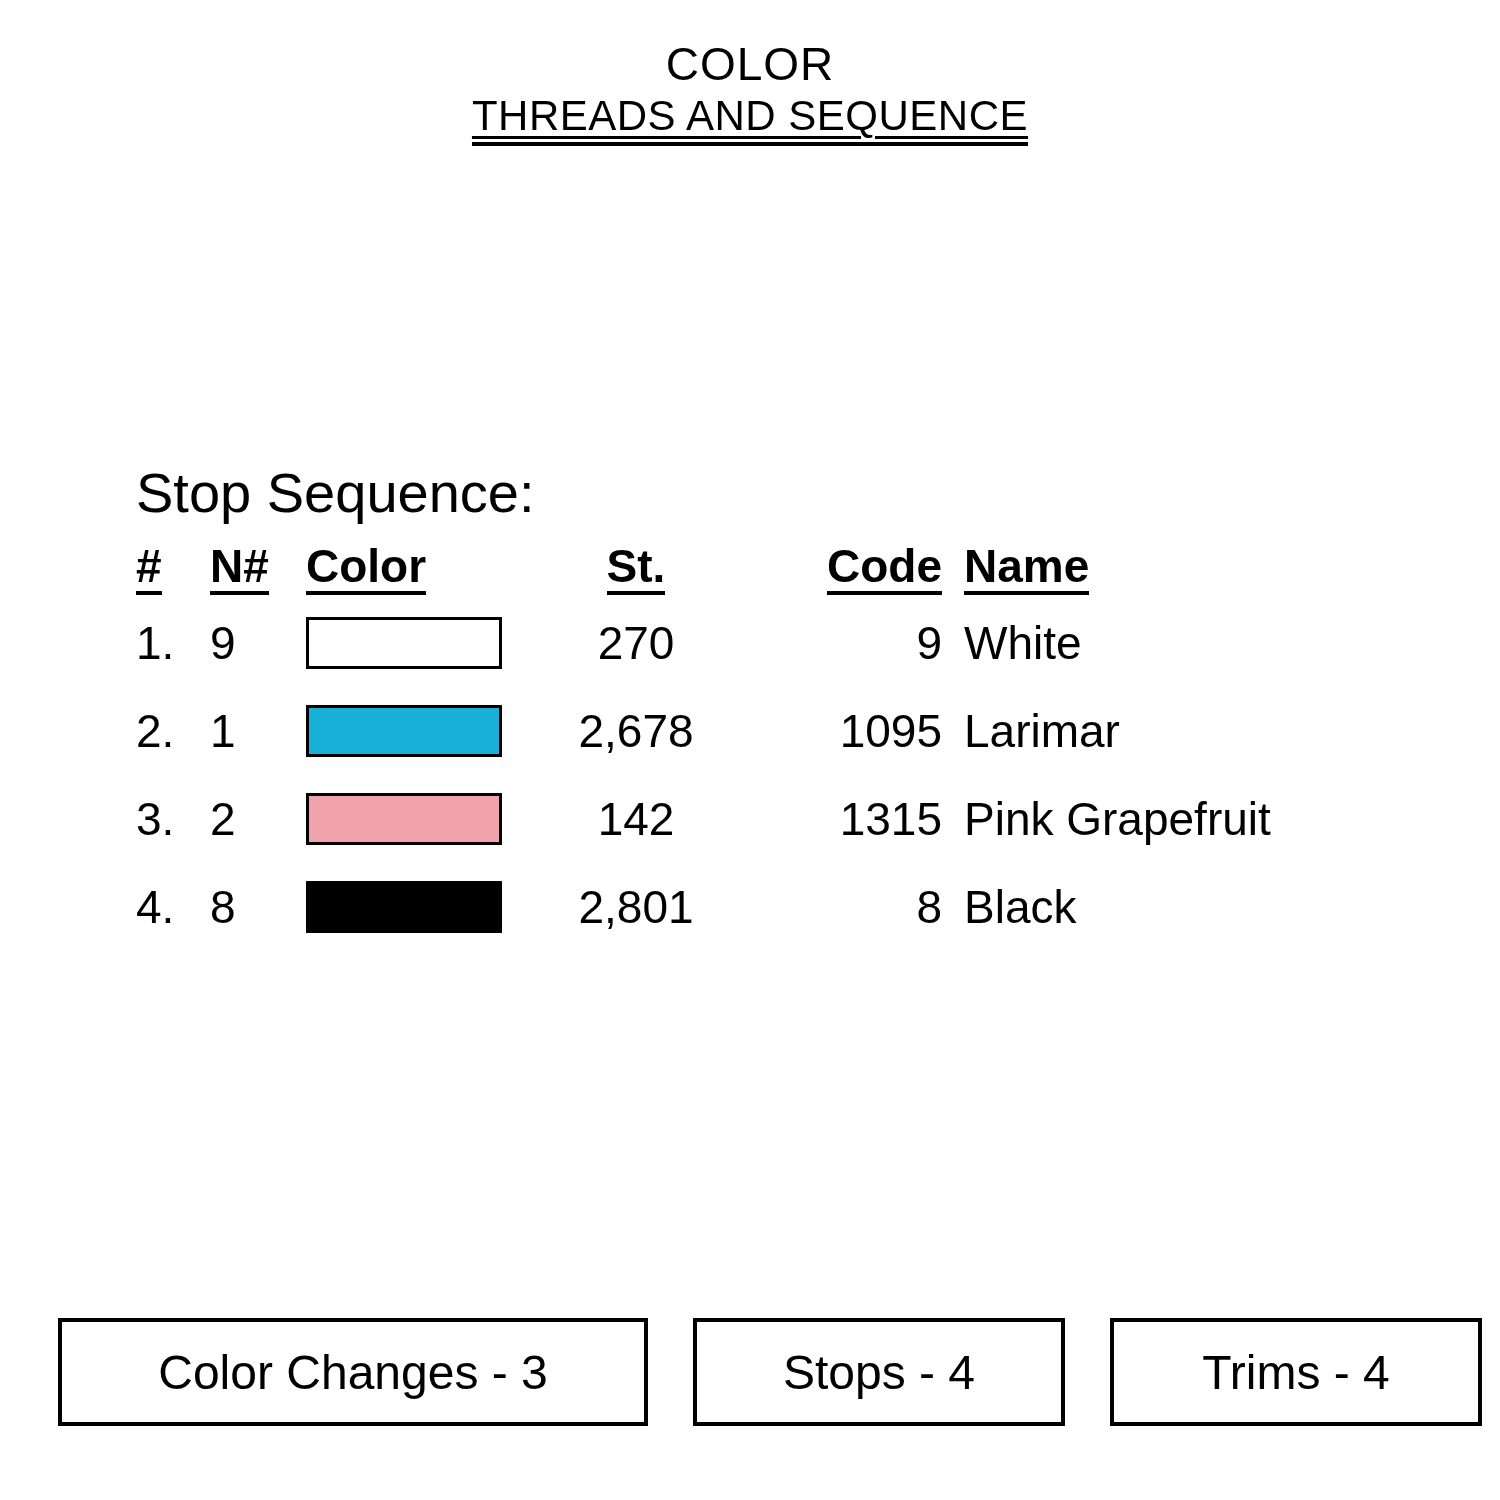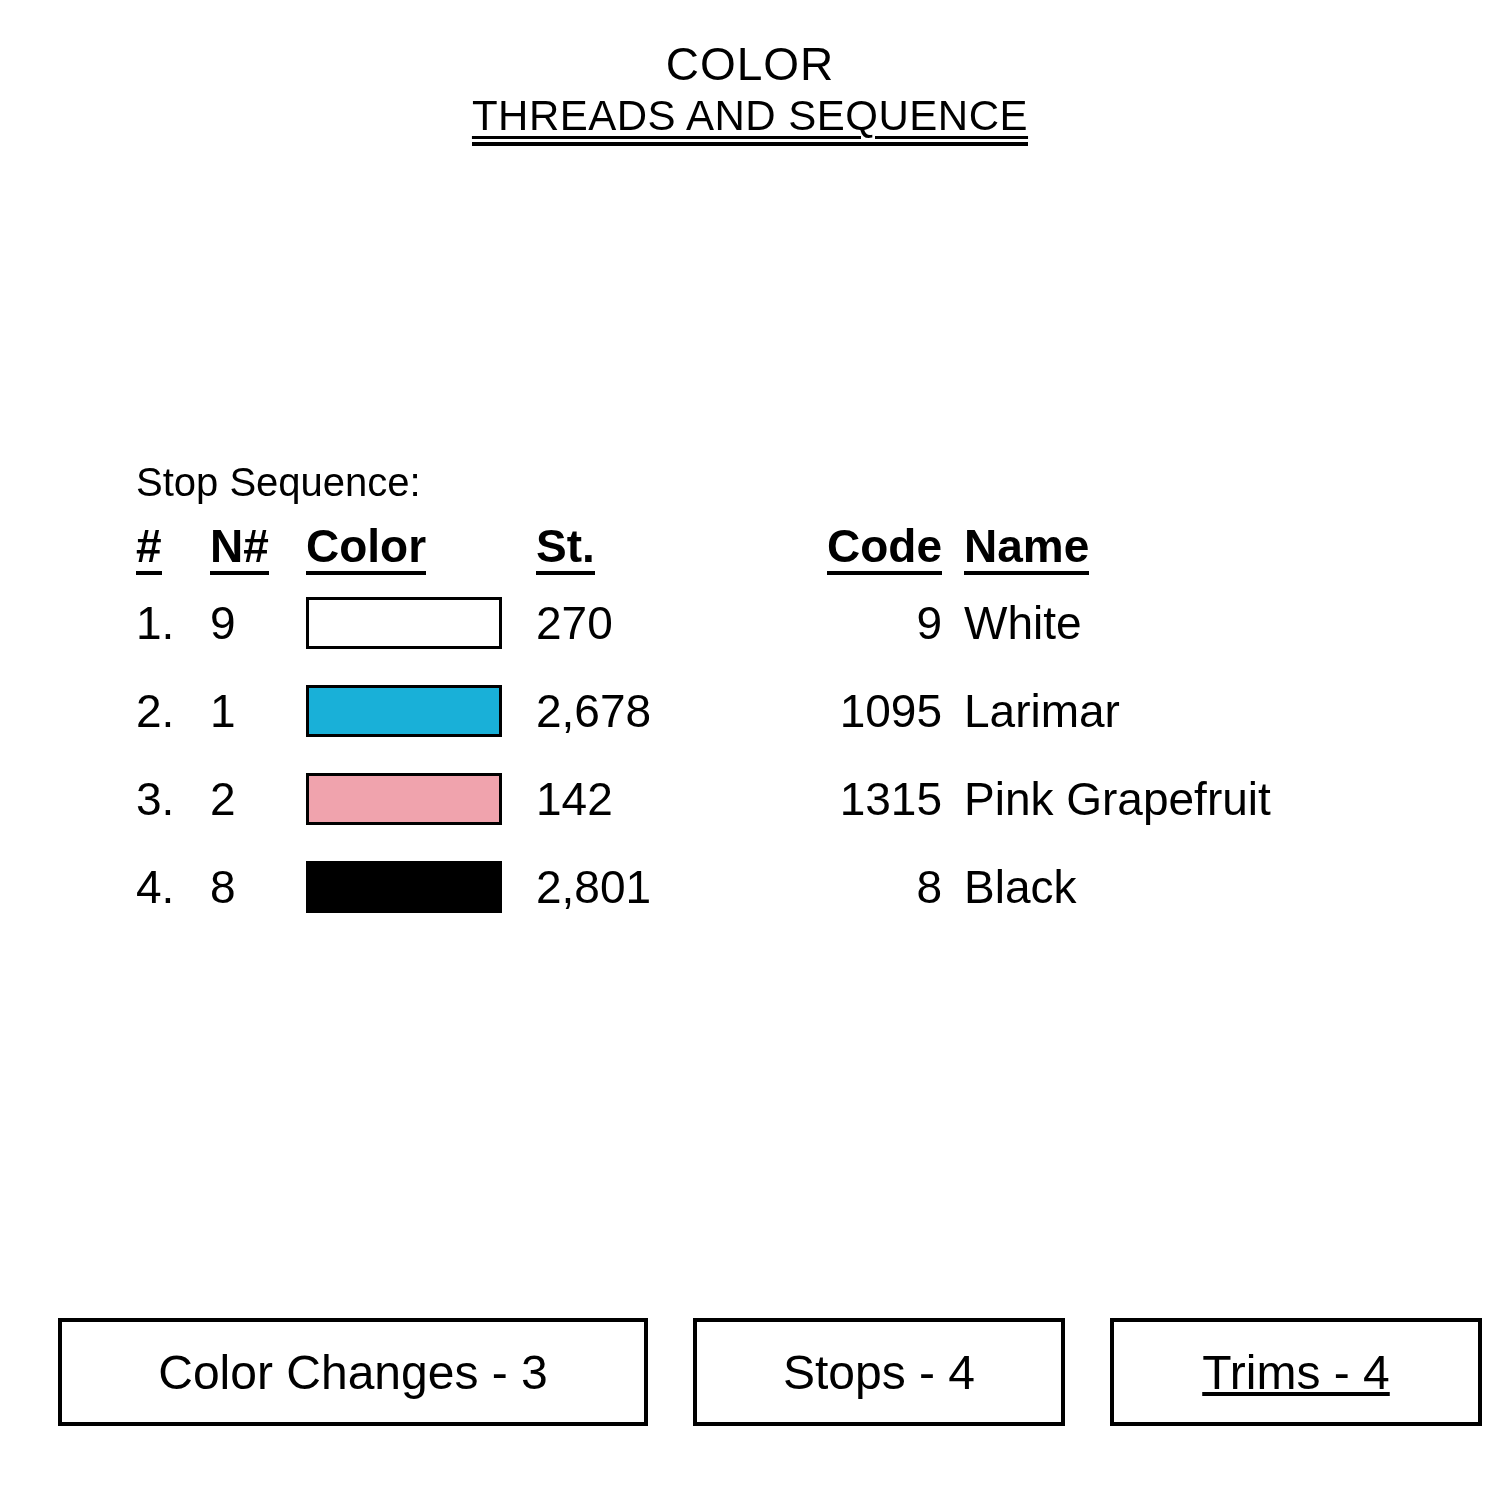--- a/index.html
+++ b/index.html
@@ -46,21 +46,21 @@
     text-decoration-thickness: 3px;
   }
 
   
   .sequence-block {
     position: absolute;
     left: 136px;
     top: 460px;
   }
   .sequence-heading {
-    font-size: 40px;
+    font-size: 56px;
     margin-bottom: 18px;
     white-space: nowrap;
   }
 
   table.seq {
     border-collapse: collapse;
     font-size: 46px;
   }
   table.seq th, table.seq td {
     padding: 0;
@@ -73,21 +73,21 @@
     white-space: nowrap;
   }
   table.seq thead th span.hd {
     display: inline-block;
     border-bottom: 4px solid #000;
     padding-bottom: 2px;
   }
   .col-idx   { width: 74px;  text-align: left;  }
   .col-n     { width: 96px;  text-align: left;  }
   .col-color { width: 230px; text-align: left;  }
-  .col-st    { width: 200px; text-align: left; padding-right: 6px !important; }
+  .col-st    { width: 200px; text-align: center; padding-right: 6px !important; }
   .col-code  { width: 200px; text-align: right; padding-right: 22px !important; }
   .col-name  { text-align: left; white-space: nowrap; margin-left: 48px; }
 
   table.seq tbody td {
     height: 88px;
   }
   .swatch {
     width: 196px;
     height: 52px;
     border: 3px solid #000;
@@ -109,21 +109,21 @@
     box-sizing: border-box;
     height: 108px;
     display: flex;
     align-items: center;
     justify-content: center;
     font-size: 48px;
     white-space: nowrap;
   }
   .stat-box.w1 { width: 590px; }
   .stat-box.w2 { width: 372px; }
-  .stat-box.w3 { width: 372px; text-decoration: underline; }
+  .stat-box.w3 { width: 372px; }
 </style>
 </head>
 <body>
 
 <div class="header">
   <div class="title-main">COLOR</div>
   <div class="title-sub-wrap">
     <div class="title-sub">THREADS AND SEQUENCE</div>
   </div>
 </div>

